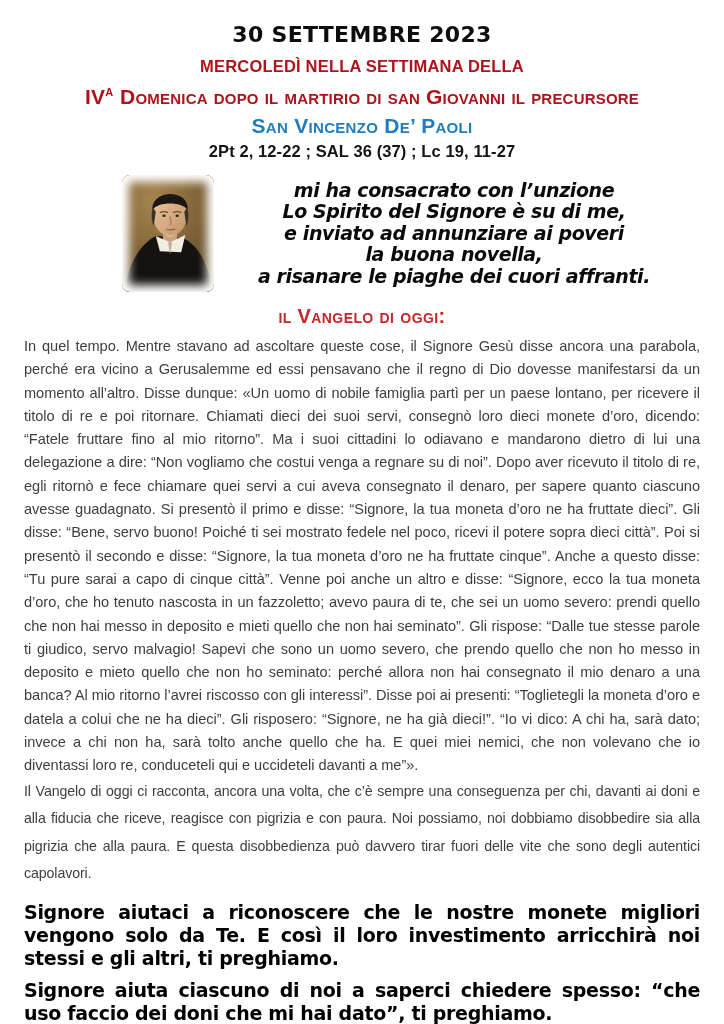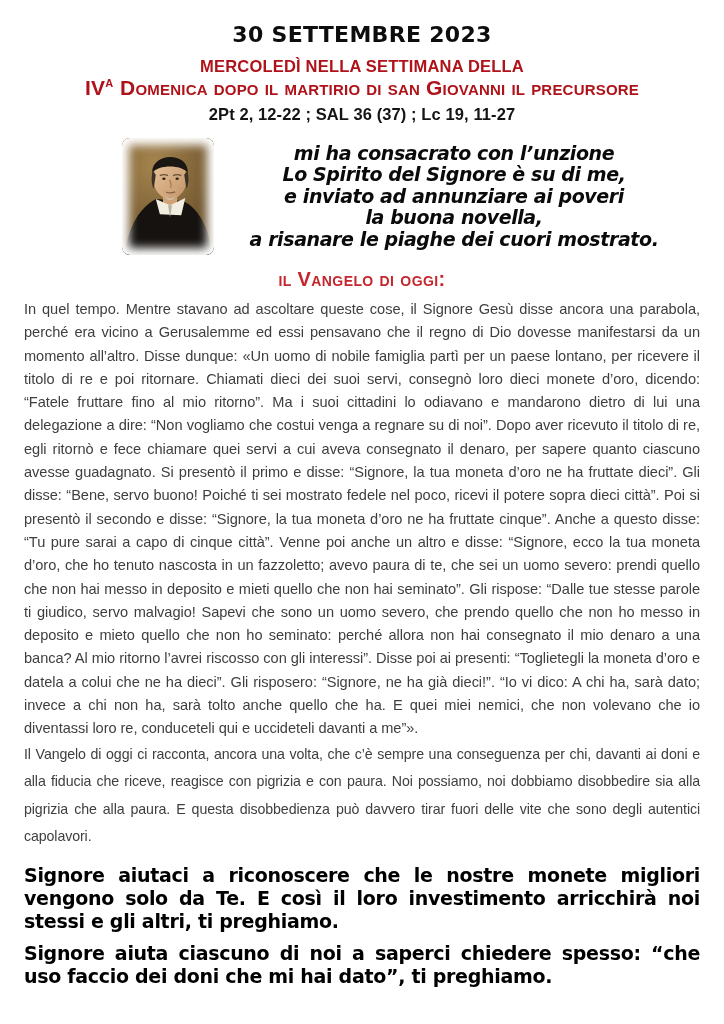--- a/index.html
+++ b/index.html
@@ -12,20 +12,21 @@
 
   
   .hdr{text-align:center;}
   .date{
     font-family:"DejaVu Sans",sans-serif;
     font-weight:800;font-size:22px;letter-spacing:.3px;
     color:#0d0d0d;margin-bottom:10px;
   }
   .red-line1{
     font-weight:bold;font-size:16.5px;letter-spacing:.2px;
+    margin-bottom:9px;
   }
   .red-line2{
     font-weight:bold;font-size:21px;font-variant:small-caps;
     letter-spacing:.2px;margin-bottom:5px;
   }
   .red-line2 sup{font-size:11px;font-variant:normal;vertical-align:super;}
   .red-line2 .rest{margin-left:.32em;text-align:center;}
   .saint-line{
     font-weight:bold;font-size:21px;font-variant:small-caps;
     letter-spacing:.3px;margin-bottom:4px;
@@ -87,20 +88,21 @@
 </style>
 </head>
 <body>
 
 <div class="page">
 
   <div class="hdr">
     <div class="date">30 SETTEMBRE 2023</div>
     <div class="red-line1" style="color:#B01219;">MERCOLEDÌ NELLA SETTIMANA DELLA</div>
     <div class="red-line2" style="color:#B01219;"><span>IV</span><sup>A</sup><span class="rest">Domenica dopo il martirio di san Giovanni il precursore</span></div>
+    <div class="saint-line" style="color:#1E7CC0;">San Vincenzo De’ Paoli</div>
     <div class="readings">2Pt 2, 12-22 ; SAL 36 (37) ; Lc 19, 11-27</div>
   </div>
 
   <div class="figure-row">
     <div class="portrait">
       <svg viewBox="0 0 90 115" xmlns="http://www.w3.org/2000/svg">
         <defs>
           <radialGradient id="bg" cx="35%" cy="22%" r="95%">
             <stop offset="0%" stop-color="#a5854e"></stop>
             <stop offset="55%" stop-color="#7d6136"></stop>
@@ -138,21 +140,21 @@
 
         <path d="M42 56 Q47 63 53 56 L50 60 Q47 62 44 60 Z" fill="#cfc3ad"></path>
       </svg>
       <div class="fade"></div>
     </div>
     <div class="quote">
       <div>mi ha consacrato con l’unzione</div>
       <div>Lo Spirito del Signore è su di me,</div>
       <div>e inviato ad annunziare ai poveri</div>
       <div>la buona novella,</div>
-      <div>a risanare le piaghe dei cuori mostrato.</div>
+      <div>a risanare le piaghe dei cuori affranti.</div>
     </div>
   </div>
 
   <div class="sec-heading gospel-heading" style="color:#C5262C;">il Vangelo di oggi:</div>
   <div class="gospel-text">In quel tempo. Mentre stavano ad ascoltare queste cose, il Signore Gesù disse ancora una parabola, perché era vicino a Gerusalemme ed essi pensavano che il regno di Dio dovesse manifestarsi da un momento all’altro. Disse dunque: «Un uomo di nobile famiglia partì per un paese lontano, per ricevere il titolo di re e poi ritornare. Chiamati dieci dei suoi servi, consegnò loro dieci monete d’oro, dicendo: “Fatele fruttare fino al mio ritorno”. Ma i suoi cittadini lo odiavano e mandarono dietro di lui una delegazione a dire: “Non vogliamo che costui venga a regnare su di noi”. Dopo aver ricevuto il titolo di re, egli ritornò e fece chiamare quei servi a cui aveva consegnato il denaro, per sapere quanto ciascuno avesse guadagnato. Si presentò il primo e disse: “Signore, la tua moneta d’oro ne ha fruttate dieci”. Gli disse: “Bene, servo buono! Poiché ti sei mostrato fedele nel poco, ricevi il potere sopra dieci città”. Poi si presentò il secondo e disse: “Signore, la tua moneta d’oro ne ha fruttate cinque”. Anche a questo disse: “Tu pure sarai a capo di cinque città”. Venne poi anche un altro e disse: “Signore, ecco la tua moneta d’oro, che ho tenuto nascosta in un fazzoletto; avevo paura di te, che sei un uomo severo: prendi quello che non hai messo in deposito e mieti quello che non hai seminato”. Gli rispose: “Dalle tue stesse parole ti giudico, servo malvagio! Sapevi che sono un uomo severo, che prendo quello che non ho messo in deposito e mieto quello che non ho seminato: perché allora non hai consegnato il mio denaro a una banca? Al mio ritorno l’avrei riscosso con gli interessi”. Disse poi ai presenti: “Toglietegli la moneta d’oro e datela a colui che ne ha dieci”. Gli risposero: “Signore, ne ha già dieci!”. “Io vi dico: A chi ha, sarà dato; invece a chi non ha, sarà tolto anche quello che ha. E quei miei nemici, che non volevano che io diventassi loro re, conduceteli qui e uccideteli davanti a me”».</div>
 
   <div class="meditation-text">Il Vangelo di oggi ci racconta, ancora una volta, che c’è sempre una conseguenza per chi, davanti ai doni e alla fiducia che riceve, reagisce con pigrizia e con paura. Noi possiamo, noi dobbiamo disobbedire sia alla pigrizia che alla paura. E questa disobbedienza può davvero tirar fuori delle vite che sono degli autentici capolavori.</div>
 
   <div class="prayers">
     <p class="prayer">Signore aiutaci a riconoscere che le nostre monete migliori vengono solo da Te. E così il loro investimento arricchirà noi stessi e gli altri, ti preghiamo.</p>

